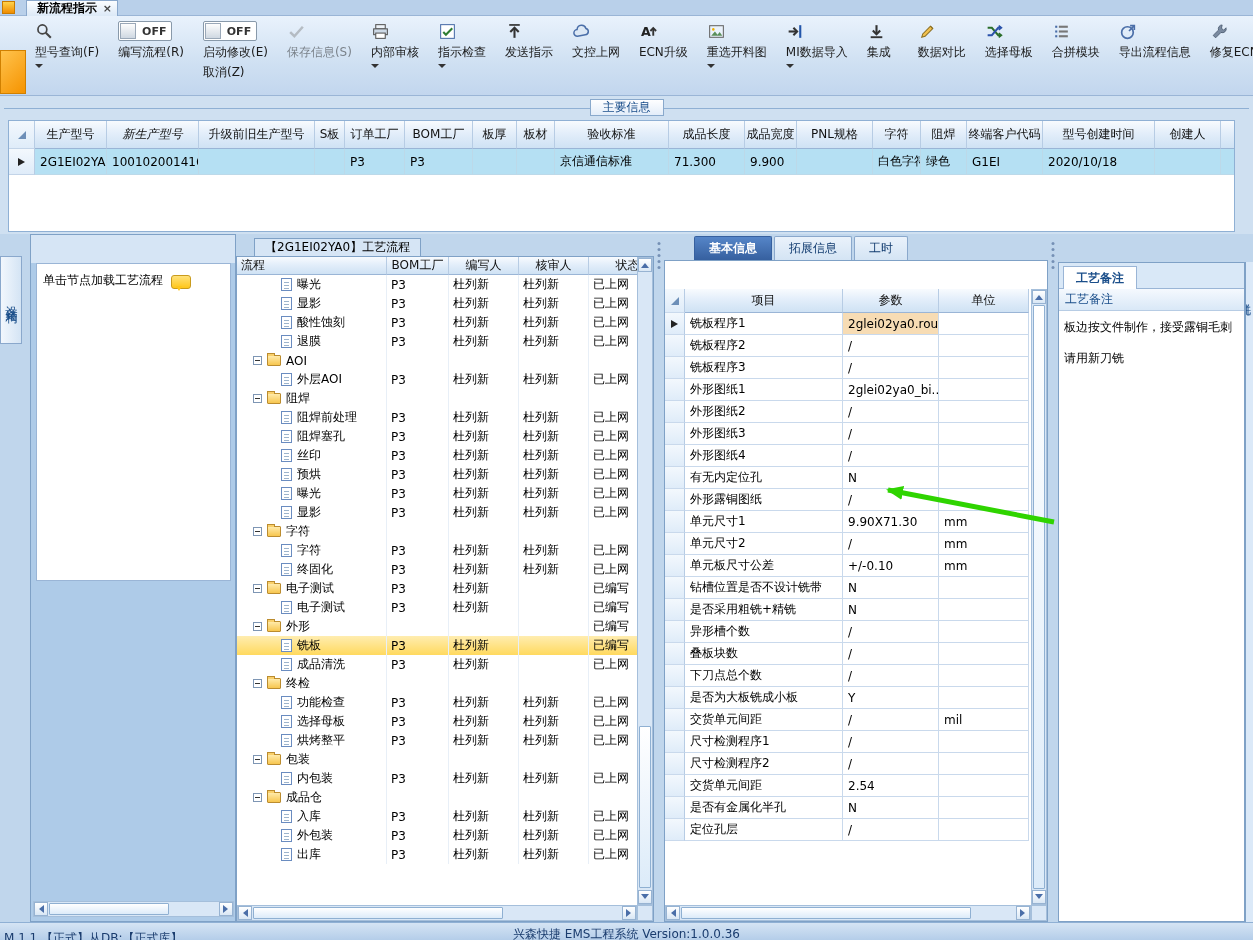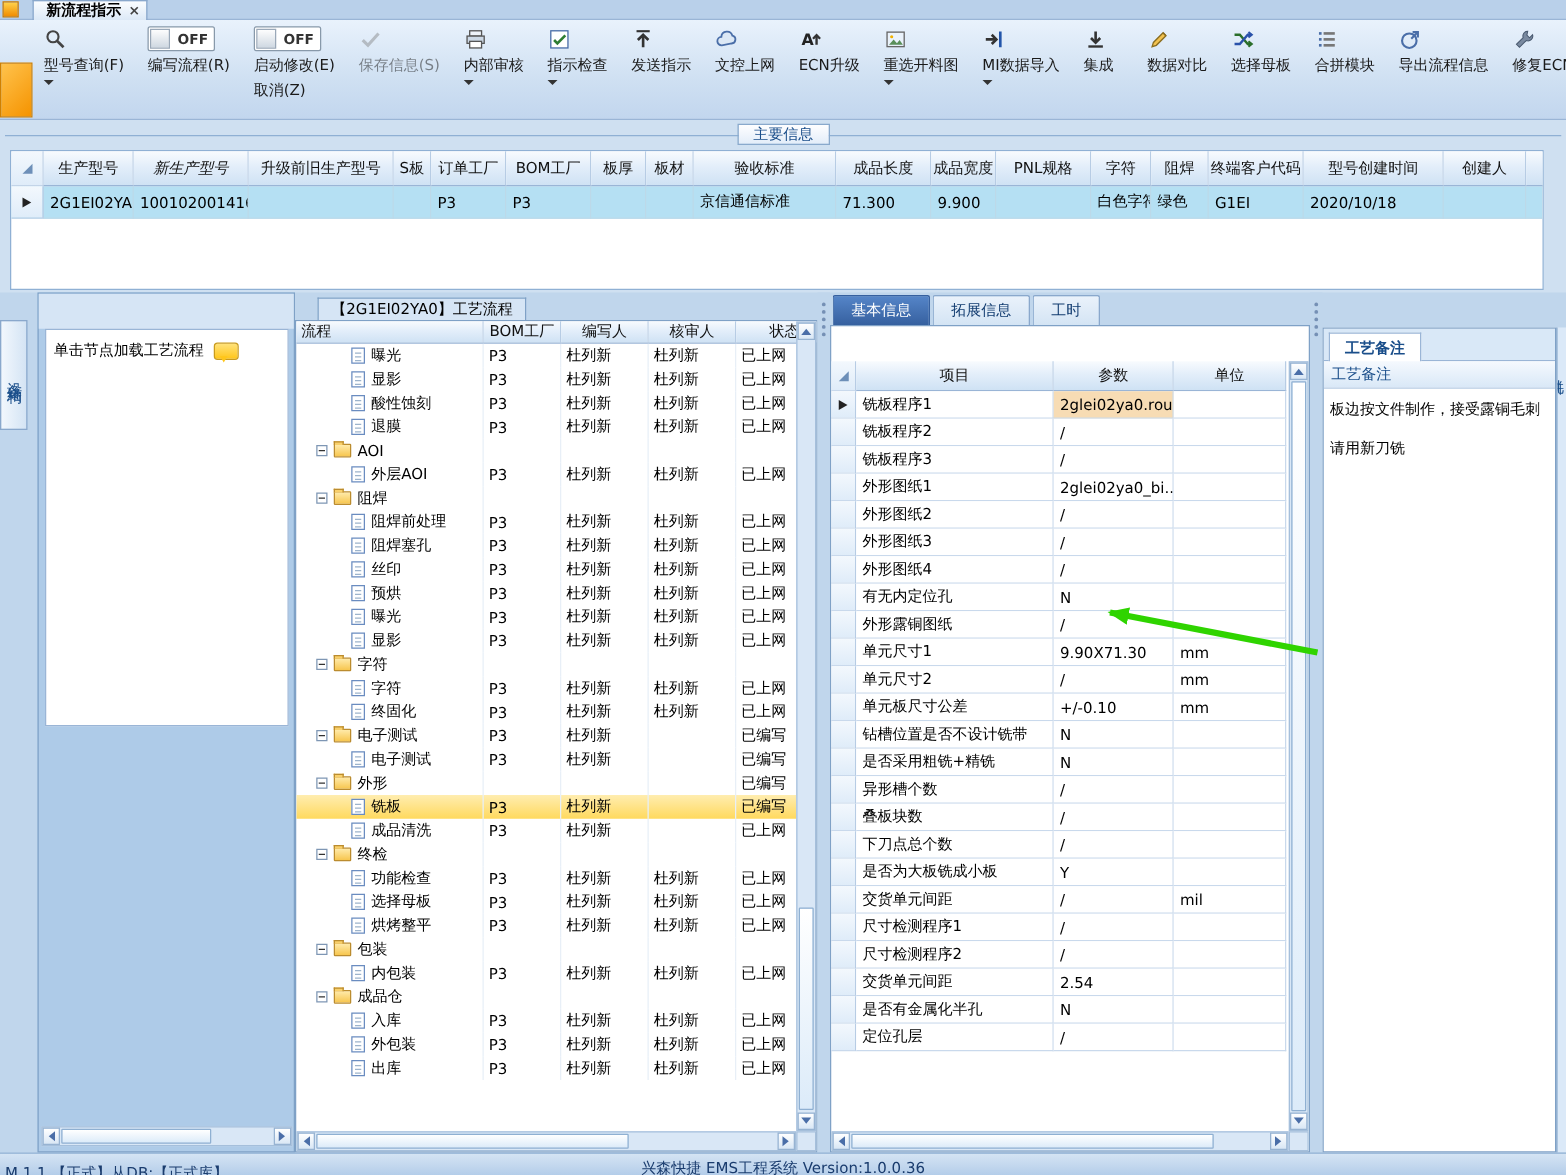--- a/index.html
+++ b/index.html
@@ -42,21 +42,21 @@
   .tri-right{width:0;height:0;border-left:7px solid #222;border-top:4px solid transparent;border-bottom:4px solid transparent;}
 
   
   #panels{position:absolute;left:0;top:234px;width:1253px;height:688px;background:#c0d6ec;}
 
   
   .vtab{position:absolute;left:0;top:22px;width:22px;height:88px;background:linear-gradient(90deg,#f2f7fd,#d4e4f4);border:1px solid #8aa8cc;writing-mode:vertical-rl;text-orientation:upright;letter-spacing:2px;color:#1a4e8a;display:flex;align-items:center;justify-content:center;}
   #left-panel{position:absolute;left:30px;top:0;width:206px;height:688px;background:#aecbe8;border:1px solid #7fa1c6;}
   .lp-top{height:28px;background:#d6e5f5;}
   .lp-white{position:absolute;left:5px;top:28px;width:195px;height:318px;background:#fff;border:1px solid #9ab5d6;}
-  .lp-hint{display:flex;align-items:center;padding:8px 6px;}
+  .lp-hint{display:flex;align-items:flex-end;padding:8px 6px;}
   .bubble{width:20px;height:14px;background:linear-gradient(#ffe27a,#ffc61a);border:1px solid #c99b1d;border-radius:3px;position:relative;flex:none;margin-left:8px;}
   .bubble::after{content:"";position:absolute;left:4px;bottom:-6px;border:3px solid transparent;border-top:5px solid #ffc61a;}
 
   
   .flow-caption{position:absolute;left:254px;top:4px;height:19px;line-height:17px;padding:0 10px;background:#d6e5f5;border:1px solid #7fa1c6;border-bottom:none;}
   #flow-panel{position:absolute;left:236px;top:22px;width:418px;height:666px;background:#fff;border:1px solid #7fa1c6;overflow:hidden;}
   #flow-grid-header{position:absolute;left:0;top:0;width:400px;height:18px;display:flex;}
   .fcell{flex:none;height:100%;display:flex;align-items:center;justify-content:center;background:linear-gradient(#f8fbfe,#e3eefa 45%,#cfe2f4);border-right:1px solid #b7cce4;border-bottom:1px solid #9ab5d6;color:#111;overflow:hidden;white-space:nowrap;}
   .fcell.first{justify-content:flex-start;padding-left:4px;}
   #flow-grid-body{position:absolute;left:0;top:18px;width:400px;height:630px;overflow:hidden;}
@@ -74,21 +74,21 @@
   .t-name{margin-left:5px;}
 
   
   .splitter{position:absolute;top:0;width:10px;height:688px;background:#c0d6ec;}
   #split1{left:654px;} #split2{left:1048px;}
   .grip{position:absolute;left:50%;transform:translateX(-50%);top:8px;width:3px;height:3px;border-radius:50%;background:#7590b5;box-shadow:0 6px 0 #7590b5,0 12px 0 #7590b5,0 18px 0 #7590b5,0 24px 0 #7590b5;}
 
   
   #info-tabs{position:absolute;left:666px;top:2px;height:24px;display:flex;gap:2px;}
   .itab{height:24px;padding:0 14px;display:flex;align-items:center;border:1px solid #8aa8cc;border-bottom:none;background:linear-gradient(#eaf2fb,#d4e4f4);color:#123c70;border-radius:2px 2px 0 0;}
-  .itab.active{background:linear-gradient(#5585c8,#36609f);color:#fff;font-weight:normal;border-color:#36609f;}
+  .itab.active{background:linear-gradient(#5585c8,#36609f);color:#fff;font-weight:bold;border-color:#36609f;margin-left:28px;}
   #info-panel{position:absolute;left:664px;top:26px;width:384px;height:662px;background:#fff;border:1px solid #7fa1c6;overflow:hidden;}
   .subtab-row{position:absolute;left:0;top:0;width:100%;height:28px;background:#d9e8f7;border-bottom:1px solid #9ab5d6;}
   .subtab{position:absolute;left:8px;top:4px;height:25px;padding:0 16px;background:#fff;border:1px solid #9ab5d6;border-bottom:none;display:flex;align-items:center;font-weight:bold;color:#1a4e8a;}
   #params-grid-header{position:absolute;left:0;top:28px;width:364px;height:24px;display:flex;}
   .pcell{flex:none;height:100%;display:flex;align-items:center;overflow:hidden;white-space:nowrap;}
   .phead{justify-content:center;background:linear-gradient(#f8fbfe,#e3eefa 45%,#cfe2f4);border-right:1px solid #b7cce4;border-bottom:1px solid #9ab5d6;color:#111;}
   #params-grid-body{position:absolute;left:0;top:52px;width:364px;}
   .p-row{display:flex;height:22px;}
   .pdata{padding-left:5px;border-right:1px solid #c9d9ec;border-bottom:1px solid #c9d9ec;background:#fff;}
   .pdata.cellsel{background:#f7dcb4;}

